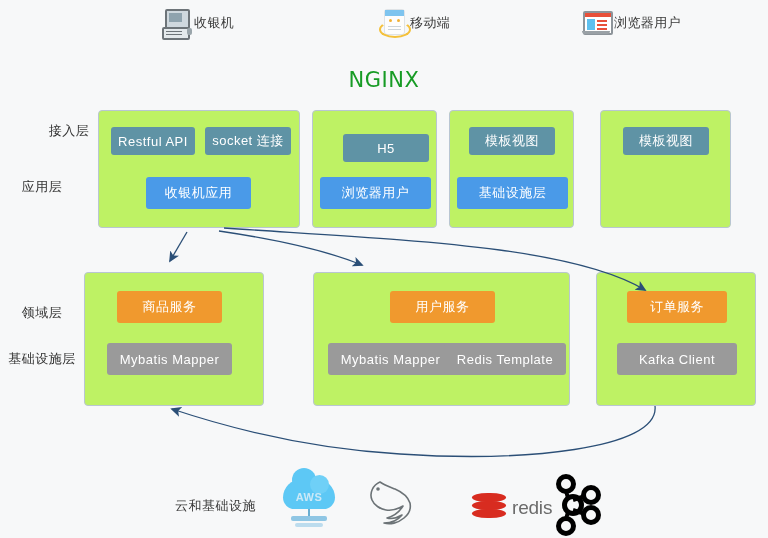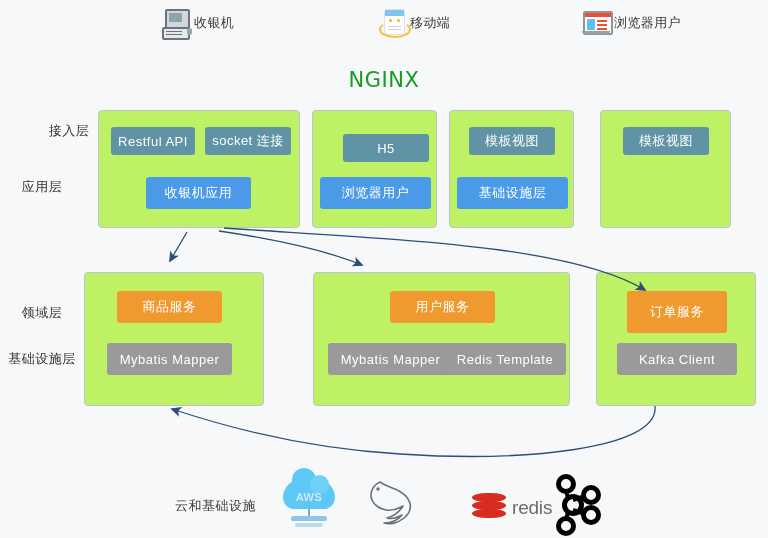--- a/index.html
+++ b/index.html
@@ -294,21 +294,21 @@
     <div class="chip gray" style="left:22px; top:70px; width:125px; height:32px;">Mybatis Mapper</div>
   </div>
 
   <div class="group-box" style="left:313px; top:272px; width:257px; height:134px;">
     <div class="chip orange" style="left:76px;  top:18px; width:105px; height:32px;">用户服务</div>
     <div class="chip gray" style="left:14px;  top:70px; width:125px; height:32px;">Mybatis Mapper</div>
     <div class="chip gray" style="left:130px; top:70px; width:122px; height:32px;">Redis Template</div>
   </div>
 
   <div class="group-box" style="left:596px; top:272px; width:160px; height:134px;">
-    <div class="chip orange" style="left:30px; top:18px; width:100px; height:42px;">订单服务</div>
+    <div class="chip orange" style="left:30px; top:18px; width:100px; height:32px;">订单服务</div>
     <div class="chip gray" style="left:20px; top:70px; width:120px; height:32px;">Kafka Client</div>
   </div>
 
   <svg id="arrows" viewBox="0 0 768 538">
     <defs>
       <marker id="ah" markerWidth="9" markerHeight="9" refX="7" refY="4.5" orient="auto">
         <path d="M0,0.6 L8.4,4.5 L0,8.4 L2,4.5 Z" fill="#2b4f77"></path>
       </marker>
     </defs>
 

